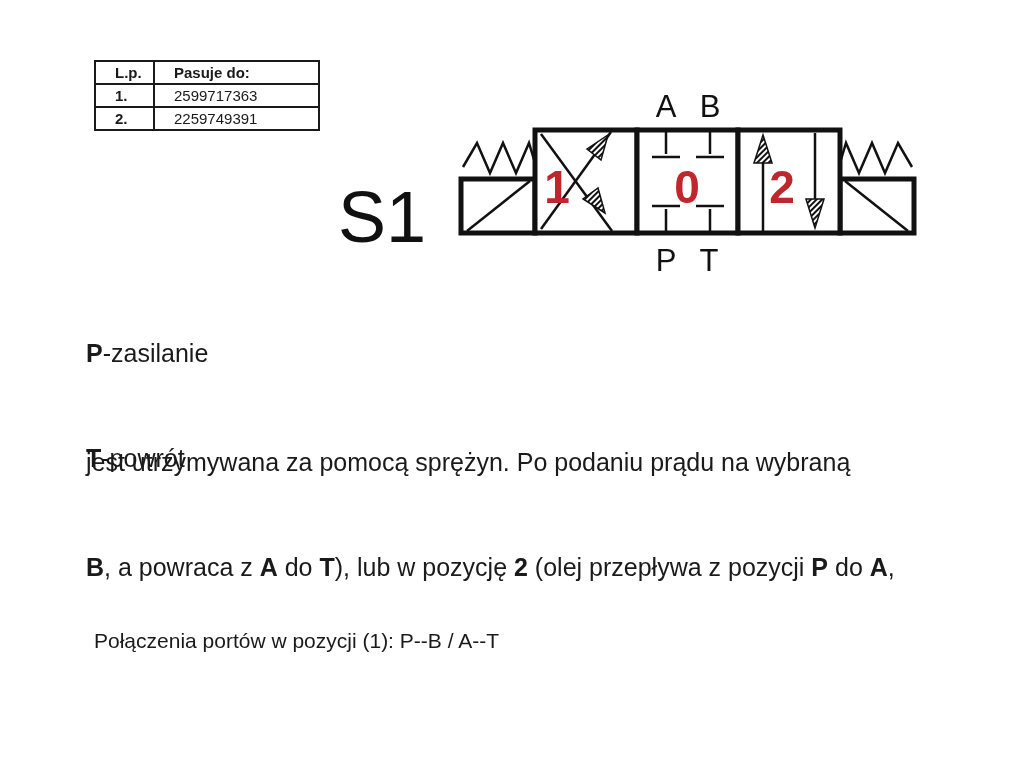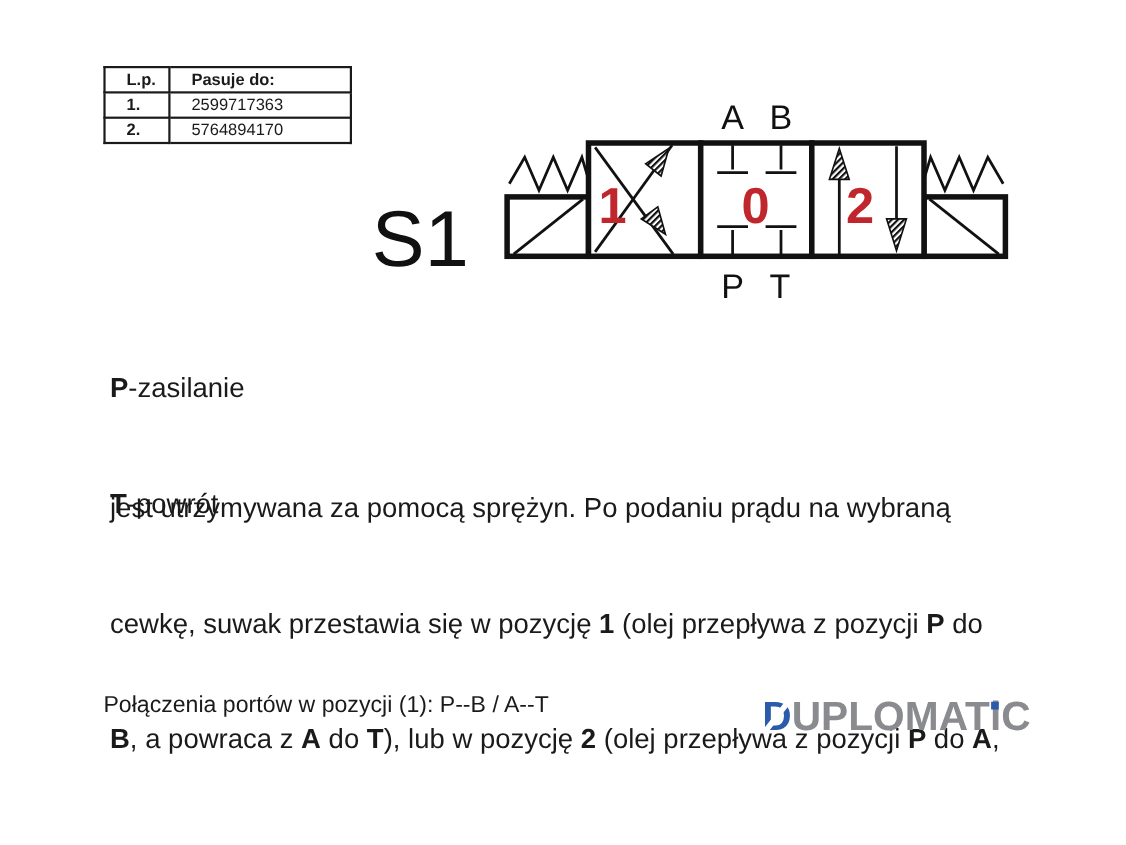--- a/index.html
+++ b/index.html
@@ -16,21 +16,21 @@
   .parts-table td{
     border:2px solid #1a1a1a;padding:2px 6px 3px 19px;height:16px;vertical-align:middle;
     white-space:nowrap;
     margin-left:16px;
   }
   .parts-table .c1{width:32px;font-weight:700;}
   .parts-table .c2{width:138px;}
   .parts-table .hdr{font-weight:700;}
   
   .legend,.para{
-    position:absolute;left:100px;font-size:25px;line-height:35px;white-space:pre;
+    position:absolute;left:86px;font-size:25px;line-height:35px;white-space:pre;
   }
   .legend{top:266px;}
   .para{top:375px;}
   .bd{font-weight:700;}
   .connections{
     position:absolute;left:94px;top:568px;font-size:21px;line-height:29px;white-space:pre;
   }
   .conn-line{height:29px;}
   
   .logo{
@@ -58,21 +58,21 @@
       <tr>
         <td class="c1 hdr">L.p.</td>
         <td class="c2 hdr">Pasuje do:</td>
       </tr>
       <tr>
         <td class="c1">1.</td>
         <td class="c2">2599717363</td>
       </tr>
       <tr>
         <td class="c1">2.</td>
-        <td class="c2">5764894170</td>
+        <td class="c2">2259749391</td>
       </tr>
     </tbody>
   </table>
 
   <svg class="diagram-svg" width="600" height="205" viewBox="0 0 600 205" xmlns="http://www.w3.org/2000/svg">
     <defs>
       <pattern id="hatch" patternUnits="userSpaceOnUse" width="4" height="4" patternTransform="rotate(45)">
         <rect width="4" height="4" fill="#ffffff"></rect>
         <rect width="2" height="4" fill="#111111"></rect>
       </pattern>
@@ -141,27 +141,23 @@
     </g>
   </svg>
 
   <div class="legend">
     <div><span class="bd">P</span><span>-zasilanie</span></div>
     <div><span class="bd">T</span><span>-powrót</span></div>
   </div>
 
   <div class="para">
     <div><span>jest utrzymywana za pomocą sprężyn. Po podaniu prądu na wybraną</span></div>
-    <div><span>cewkę, suwak przestawia się w pozycję </span><span class="bd">1</span><span> (olej przepływa z pozycji </span><span class="bd">P</span><span> do</span></div>
     <div><span class="bd">B</span><span>, a powraca z </span><span class="bd">A</span><span> do </span><span class="bd">T</span><span>), lub w pozycję </span><span class="bd">2</span><span> (olej przepływa z pozycji </span><span class="bd">P</span><span> do </span><span class="bd">A</span><span>,</span></div>
     
   </div>
 
   <div class="connections">
     <div class="conn-line">Połączenia portów w pozycji (1): P--B / A--T</div>
     
   </div>
 
-  <div class="logo">
-    <span class="logo-d">D</span><span>UPLOMAT</span><span class="logo-i">i</span><span>C</span>
-  </div>
 
 </div>
 
 </body></html>

